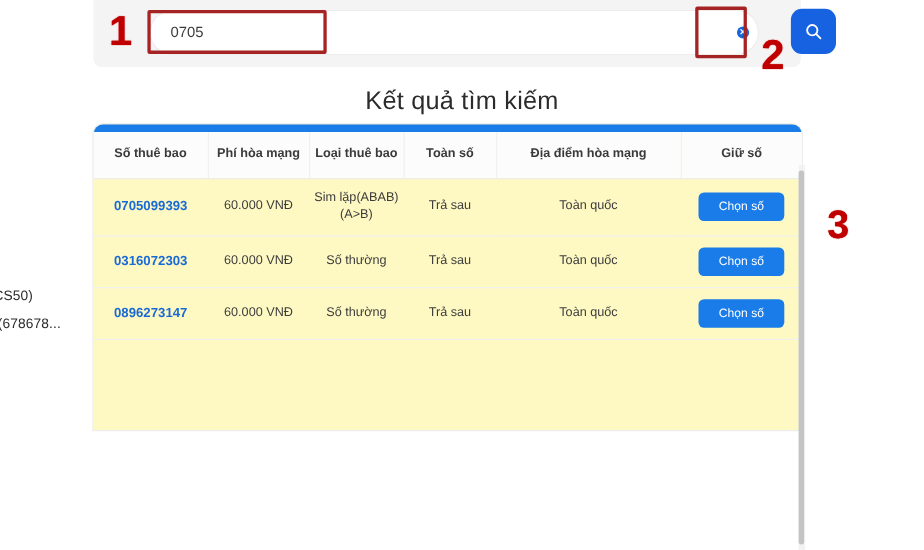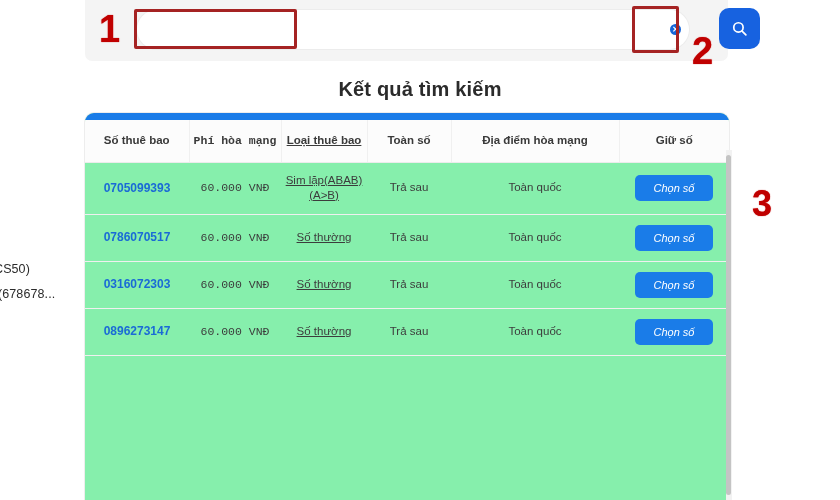--- a/index.html
+++ b/index.html
@@ -116,34 +116,34 @@
   #anno-box-1 { left: 134px; top: 9px;   width: 163px; height: 40px; }
   #anno-box-2 { left: 632px; top: 6px;   width: 47px;  height: 47px; }
   #anno-box-3 { left: 635px; top: 193px; width: 85px;  height: 32px; }
 
   
   #results-title {
     position: absolute;
     left: 0; right: 0;
     top: 78px;
     text-align: center;
-    font-size: 20px;
-    font-weight: bold;
+    font-size: 23px;
+    font-weight: normal;
     color: #2b2b2b;
     letter-spacing: .2px;
   }
 
   
   #table-card {
     position: absolute;
     left: 85px;
     top: 113px;
     width: 644px;
-    height: 387px;
-    background: #86efac;
+    height: 278px;
+    background: #fef9c3;
     border-radius: 9px 9px 0 0;
     box-shadow: 0 0 0 1px #ededed;
     overflow: hidden;
   }
   #table-top-bar {
     position: absolute;
     left: 0; top: 0;
     width: 644px;
     height: 7px;
     background: #1a7ce8;
@@ -194,26 +194,25 @@
     display: inline-block;
     background: #1a7ce8;
     color: #ffffff;
     font-size: 11px;
     padding: 7px 12px;
     width: 78px;
     border: none;
     border-radius: 5px;
     cursor: pointer;
     font-family: "Liberation Sans", sans-serif;
-    font-style: italic;
   }
   
   .c-msisdn   { width: 104px; }
-  .c-fee      { width: 92px; font-family: Liberation Mono, monospace; }
-  .c-simtype  { width: 86px; text-decoration: underline; }
+  .c-fee      { width: 92px; }
+  .c-simtype  { width: 86px; }
   .c-numtype  { width: 84px; }
   .c-place    { width: 168px; }
   .c-hold     { width: 110px; }
 
   
   #table-scrollbar-track {
     position: absolute;
     left: 726px;
     top: 150px;
     width: 6px;
@@ -234,20 +233,21 @@
 </head>
 <body>
 
 <div id="stage">
 
   <div class="bg-snippet" id="bg-snip-1">CS50)</div>
   <div class="bg-snippet" id="bg-snip-2">(678678...</div>
 
   <div id="search-panel">
     <div id="search-row">
+      <input id="search-input" type="text" value="0705" style="">
       <div id="clear-icon">✕</div>
     </div>
     <button id="search-button">
       <span>
         <svg width="17" height="17" viewBox="0 0 24 24" fill="none" stroke="#ffffff" stroke-width="2.4" stroke-linecap="round">
           <circle cx="10.5" cy="10.5" r="6.6"></circle>
           <line x1="15.6" y1="15.6" x2="21" y2="21"></line>
         </svg>
       </span>
     </button>
@@ -280,28 +280,20 @@
         <tbody id="table-body">
             <tr>
               <td class="c-msisdn"><span class="msisdn">0705099393</span></td>
               <td class="c-fee">60.000 VNĐ</td>
               <td class="c-simtype">Sim lặp(ABAB) (A&gt;B)</td>
               <td class="c-numtype">Trả sau</td>
               <td class="c-place">Toàn quốc</td>
               <td class="c-hold"><button class="choose-btn">Chọn số</button></td>
             </tr>
             <tr>
-              <td class="c-msisdn"><span class="msisdn">0786070517</span></td>
-              <td class="c-fee">60.000 VNĐ</td>
-              <td class="c-simtype">Số thường</td>
-              <td class="c-numtype">Trả sau</td>
-              <td class="c-place">Toàn quốc</td>
-              <td class="c-hold"><button class="choose-btn">Chọn số</button></td>
-            </tr>
-            <tr>
               <td class="c-msisdn"><span class="msisdn">0316072303</span></td>
               <td class="c-fee">60.000 VNĐ</td>
               <td class="c-simtype">Số thường</td>
               <td class="c-numtype">Trả sau</td>
               <td class="c-place">Toàn quốc</td>
               <td class="c-hold"><button class="choose-btn">Chọn số</button></td>
             </tr>
             <tr>
               <td class="c-msisdn"><span class="msisdn">0896273147</span></td>
               <td class="c-fee">60.000 VNĐ</td>

